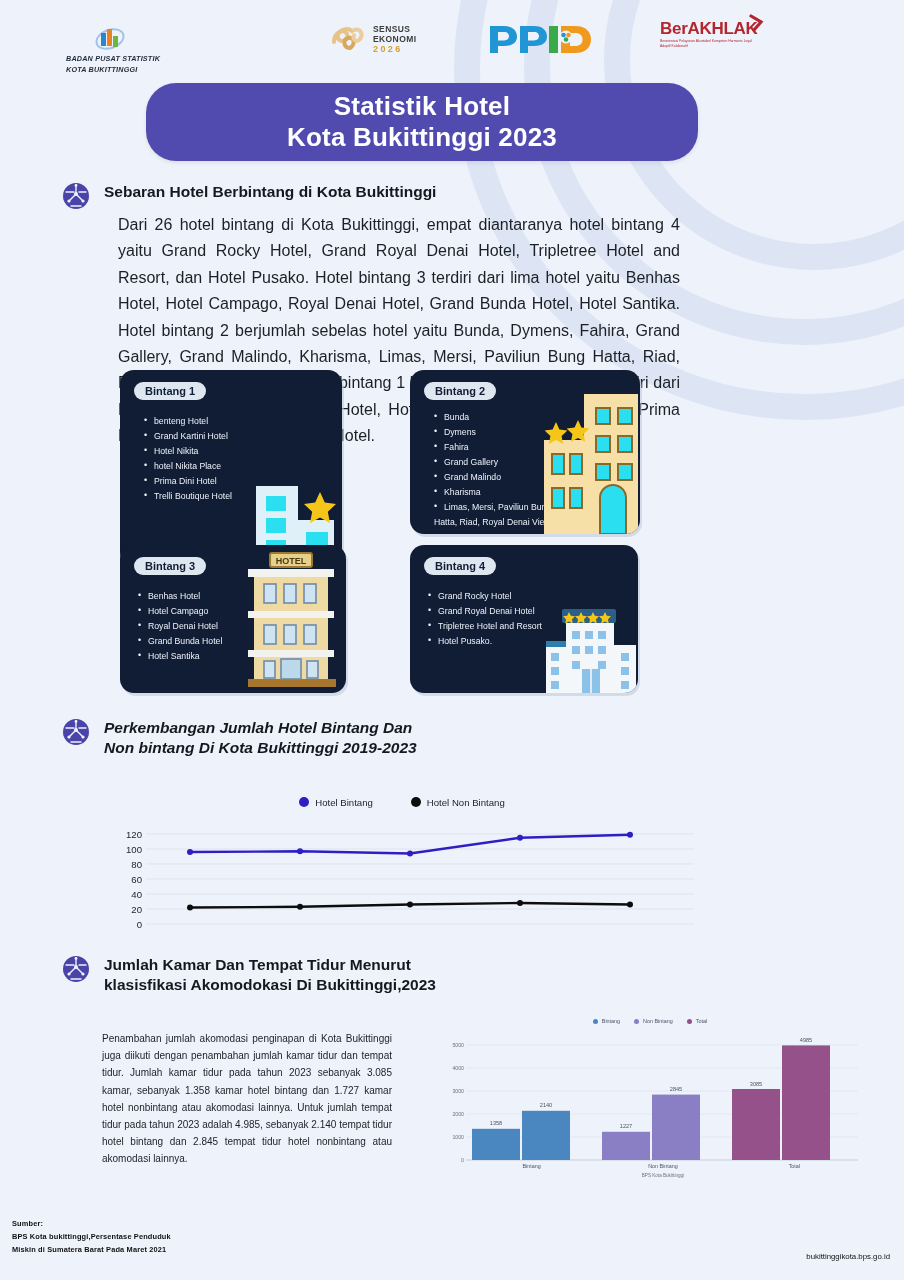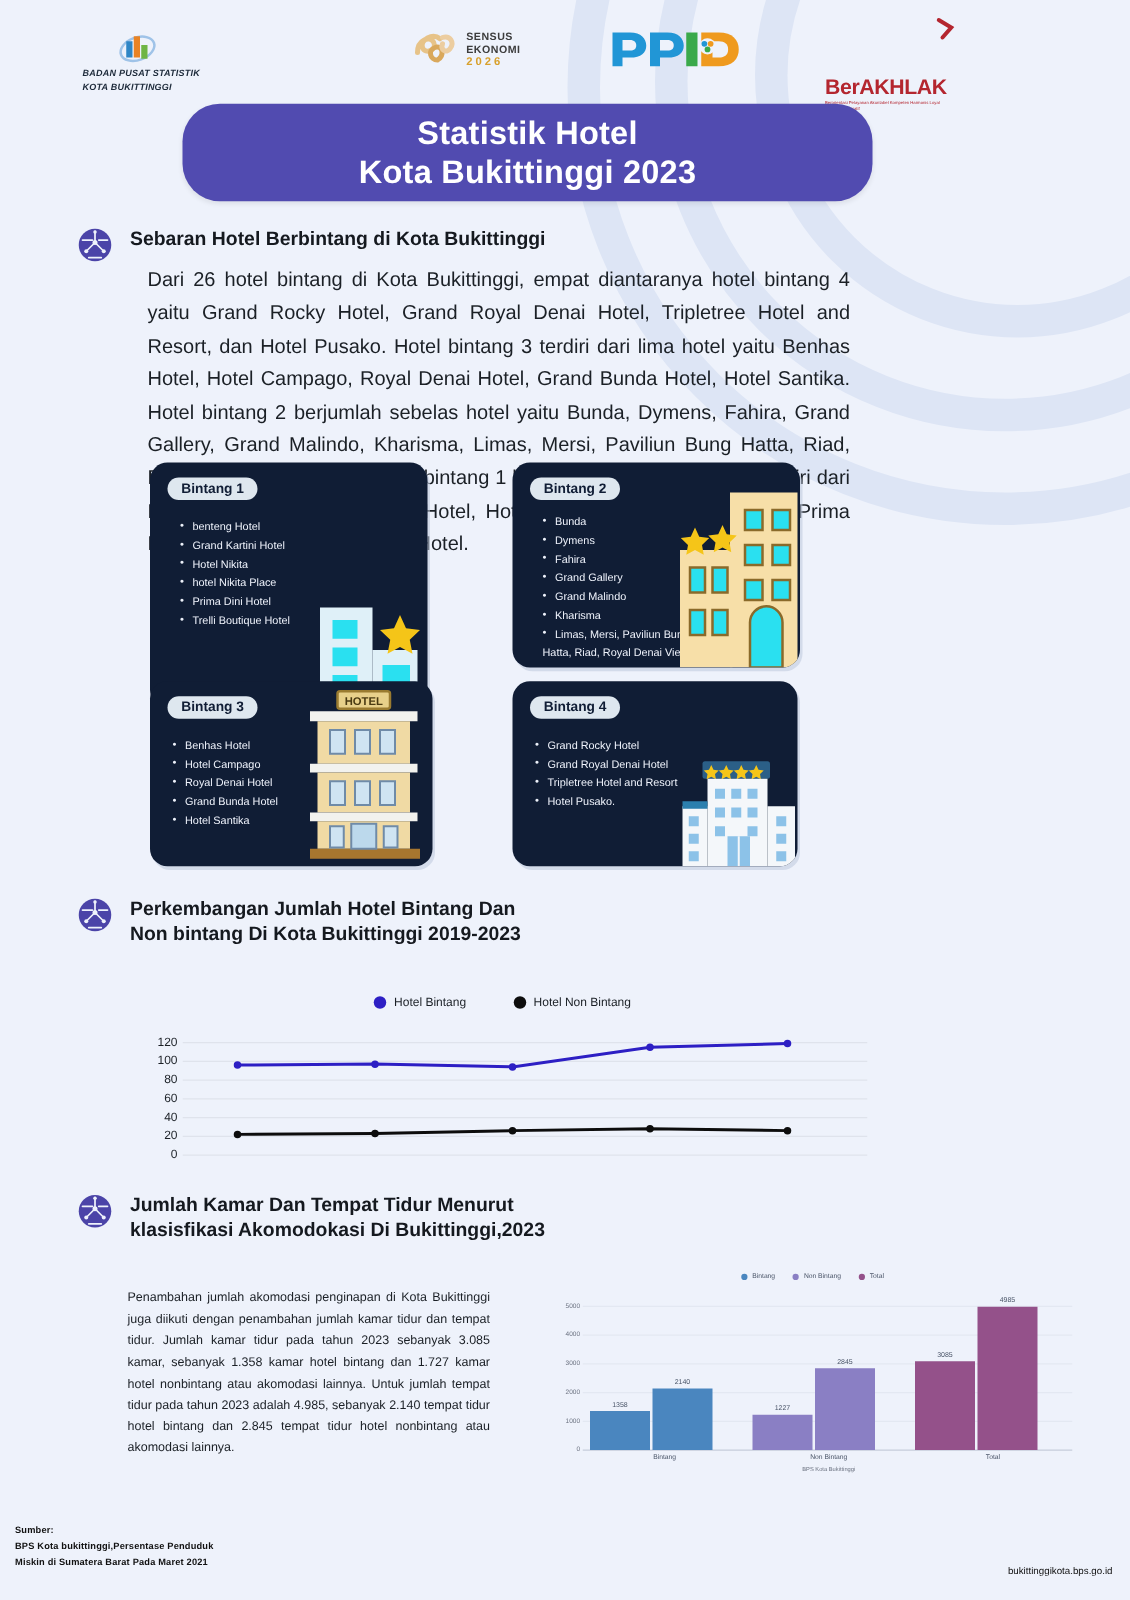--- a/index.html
+++ b/index.html
@@ -38,21 +38,21 @@
   .sensus-mark svg{ display:block; }
   .sensus-txt{ line-height:1.18; }
   .sensus-txt .l1,.sensus-txt .l2{ font-size:8.5px; font-weight:bold; color:#3d3d3d; letter-spacing:.4px; }
   .sensus-txt .l3{ font-size:9px; font-weight:bold; color:#d8a02c; letter-spacing:2.4px; }
 
   .ppid{ left:486px; top:14px; }
   .ppid svg{ display:block; }
 
   .berakhlak{ left:660px; top:12px; }
   .berakhlak-wrap{ position:relative; }
-  .berakhlak-ttl{ font-size:17px; font-weight:bold; color:#b4262f; letter-spacing:-.3px; line-height:1;margin-top:41px; }
+  .berakhlak-ttl{ font-size:17px; font-weight:bold; color:#b4262f; letter-spacing:-.3px; line-height:1; }
   .berakhlak-swoosh{ position:absolute; right:-8px; top:-6px; width:16px; height:20px; }
   .berakhlak-sub{ font-size:3.4px; color:#b4262f; line-height:1.5; margin-top:2px; max-width:96px; }
 
   
   .banner{
     position:absolute; left:146px; top:83px; width:552px; height:78px;
     background:#514bb0; border-radius:30px;
     display:flex; align-items:center; justify-content:center; flex-direction:column;
     box-shadow:0 2px 4px rgba(0,0,0,.08);
   }
@@ -335,21 +335,21 @@
           <rect x="9" y="74" width="8" height="8"></rect>
         <rect x="79" y="46" width="8" height="8"></rect>
           <rect x="79" y="60" width="8" height="8"></rect>
           <rect x="79" y="74" width="8" height="8"></rect>
       </g>
       <rect x="40" y="62" width="18" height="24" fill="#8cc2e8"></rect>
       <line x1="49" y1="62" x2="49" y2="86" stroke="#f4f7fa" stroke-width="1.6"></line>
     </svg>
   </div>
 
-  <div class="sechead" style="left:62px; top:718px; width:620px;">
+  <div class="sechead" style="left:62px; top:718px; width:620px;font-style:italic;">
     <svg class="secicon" viewBox="0 0 28 28">
       <circle cx="14" cy="14" r="13" fill="#4b44a8"></circle>
       <g stroke="#eef2fb" stroke-width="1.4" fill="none" stroke-linecap="round">
         <path d="M14 3 L14 12"></path>
           <path d="M14 12 L7 19"></path>
           <path d="M14 12 L21 19"></path>
         <path d="M4 10 L12 10"></path>
           <path d="M24 10 L17 10"></path>
           <path d="M9 24 L19 24"></path>
       </g>

